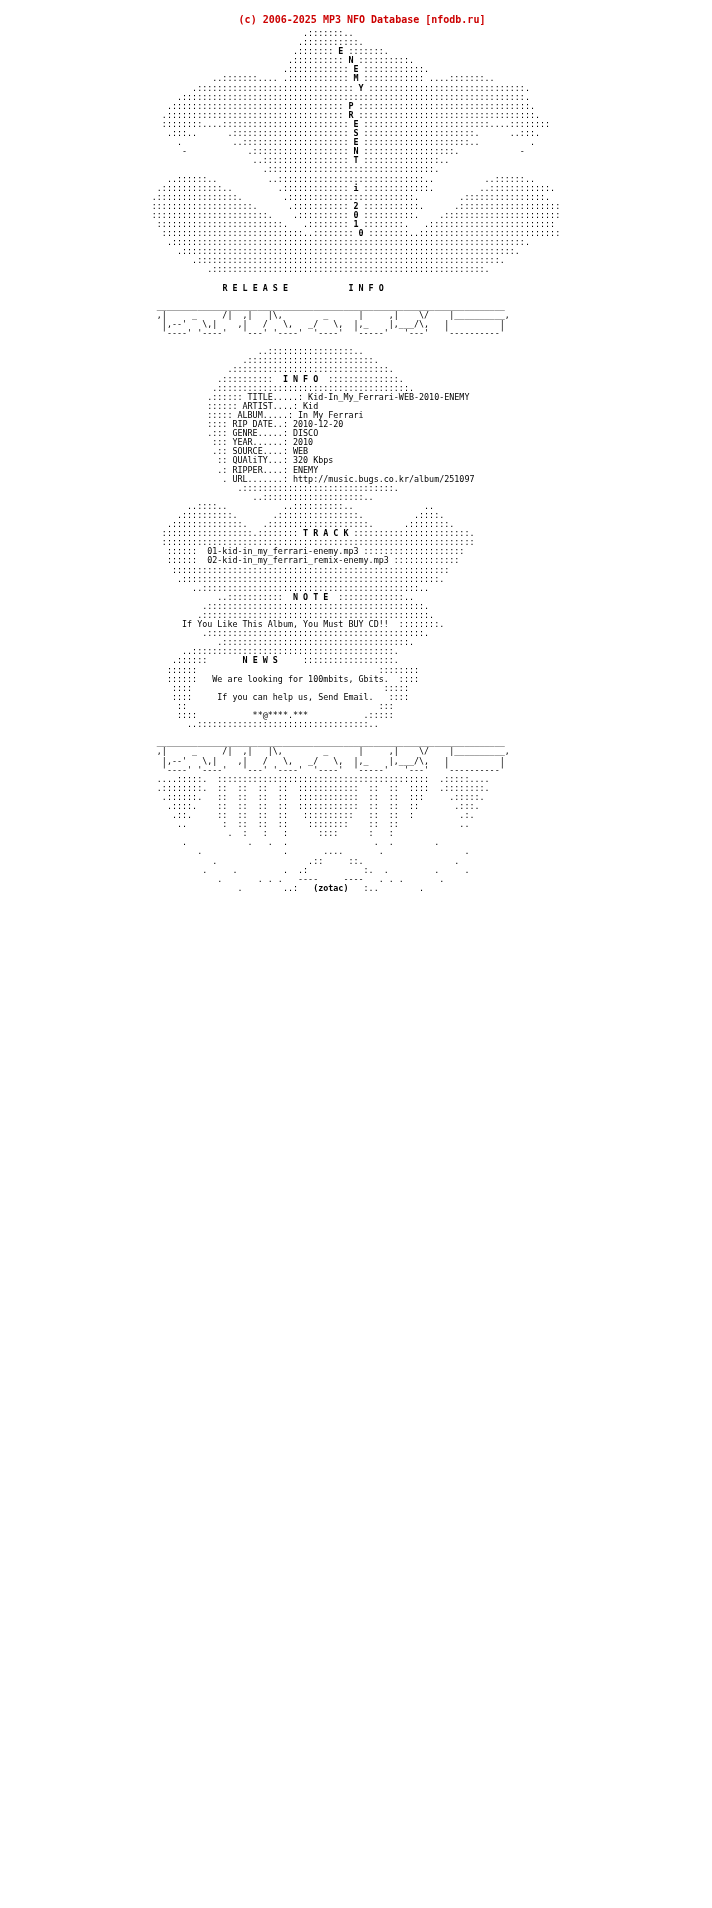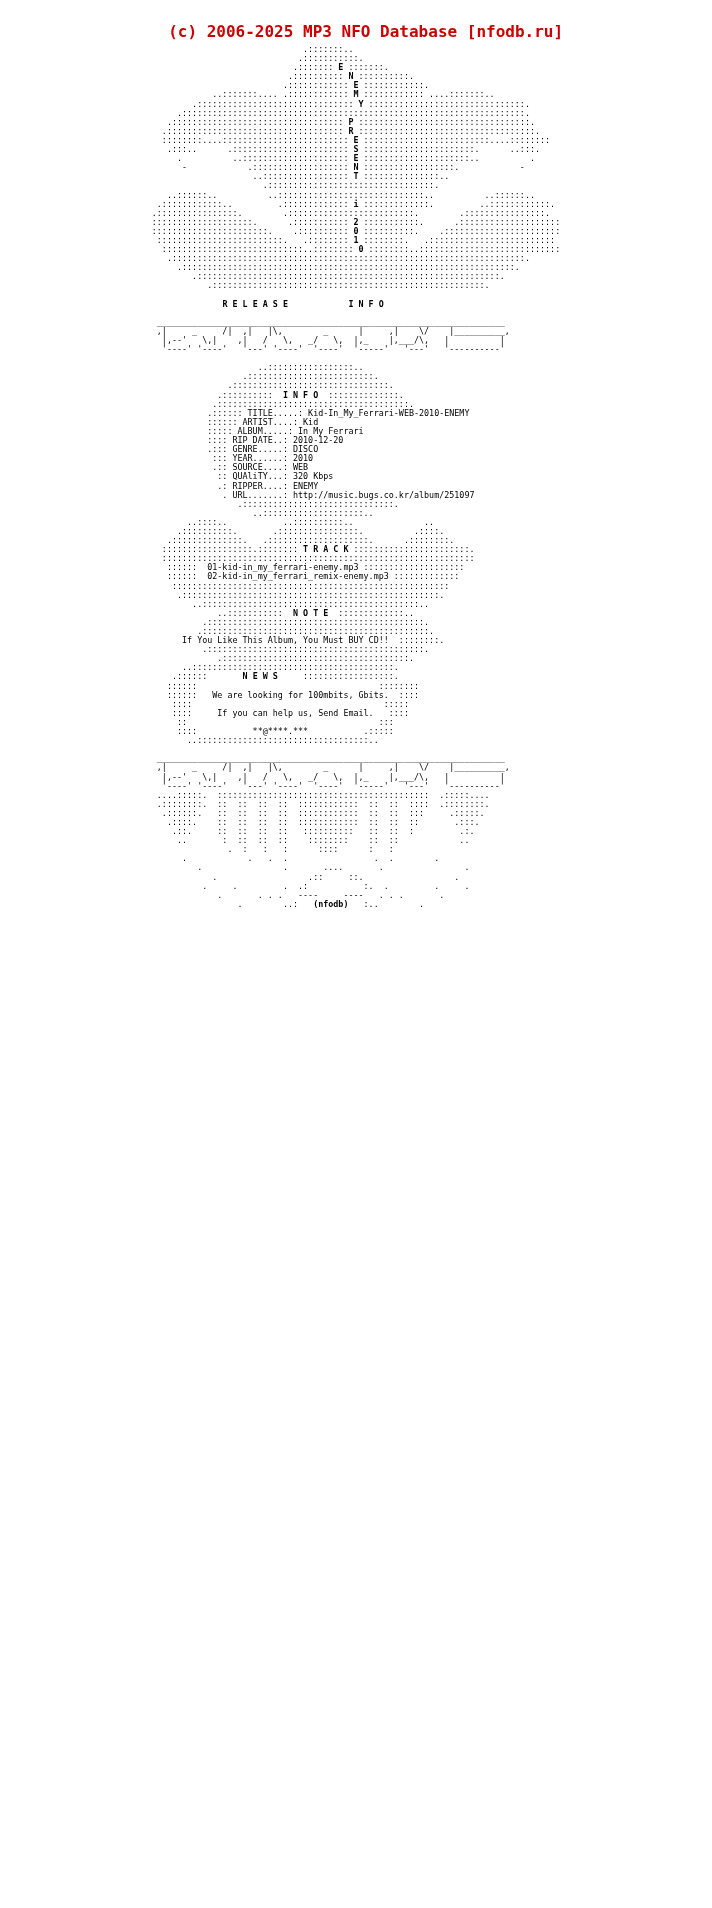--- a/index.html
+++ b/index.html
@@ -10,21 +10,21 @@
   body {
     width: 712px;
     min-height: 1908px;
     font-family: "DejaVu Sans Mono", "Liberation Mono", monospace;
     color: #000000;
   }
   .header {
     text-align: center;
     color: #cc0000;
     font-family: "DejaVu Sans Mono", "Liberation Mono", monospace;
-    font-size: 16px;
+    font-size: 10px;
     font-weight: bold;
     padding: 3px 0 4px 0;
     letter-spacing: 0px;
     white-space: pre;
   }
   .nfo-wrap {
     width: 712px;
     display: flex;
     justify-content: center;
   }
@@ -138,15 +138,15 @@
   .::::::.   ::  ::  ::  ::  ::::::::::::  ::  ::  :::     .:::::.
    .::::.    ::  ::  ::  ::  ::::::::::::  ::  ::  ::       .:::.
     .::.     ::  ::  ::  ::   ::::::::::   ::  ::  :         .:.
      ..       :  ::  ::  ::    ::::::::    ::  ::            ..
                .  :   :   :      ::::      :   :
       .            .   .  .                 .  .        .
          .                .       ....       .                .
             .                  .::     ::.                  .
           .     .         .  .:           :.  .         .     .
              .       . . .   ----     ----   . . .       .
-                 .        ..:   <span class="section-heading">(nfodb)</span>   :..        .
+                 .        ..:   <span class="section-heading">(zotac)</span>   :..        .
 </pre>
 </div>
 
 </body></html>

